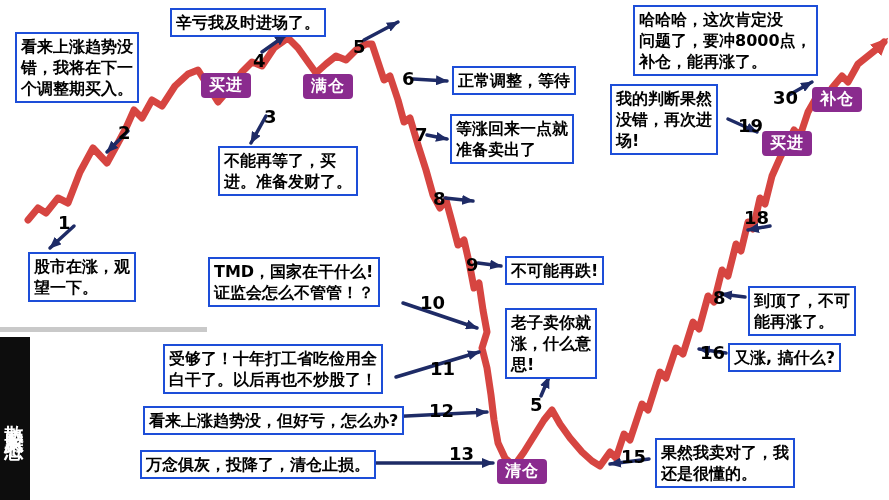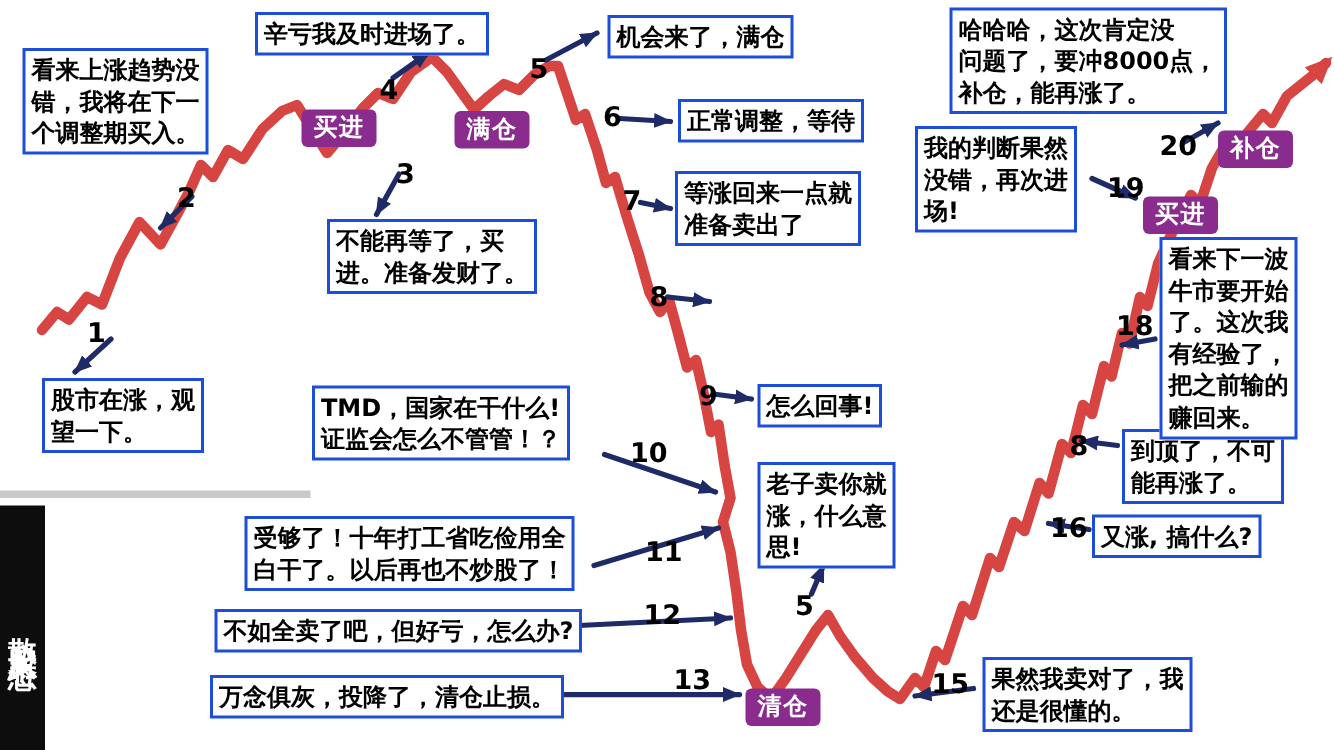--- a/index.html
+++ b/index.html
@@ -81,45 +81,38 @@
   <div class="badge" style="left:812px;top:87px">补仓</div>
 
   <div class="note" style="left:28px;top:252px">股市在涨，观
 望一下。</div>
   <div class="note" style="left:15px;top:32px">看来上涨趋势没
 错，我将在下一
 个调整期买入。</div>
   <div class="note" style="left:218px;top:146px">不能再等了，买
 进。准备发财了。</div>
   <div class="note" style="left:170px;top:8px">辛亏我及时进场了。</div>
-  <div class="note" style="left:405px;top:10px">机会来了，满仓</div>
   <div class="note" style="left:452px;top:66px">正常调整，等待</div>
   <div class="note" style="left:450px;top:114px">等涨回来一点就
 准备卖出了</div>
-  <div class="note" style="left:505px;top:256px">怎么回事!</div>
+  <div class="note" style="left:505px;top:256px">不可能再跌!</div>
   <div class="note" style="left:208px;top:257px">TMD，国家在干什么!
 证监会怎么不管管！？</div>
   <div class="note" style="left:163px;top:344px">受够了！十年打工省吃俭用全
 白干了。以后再也不炒股了！</div>
-  <div class="note" style="left:143px;top:406px">不如全卖了吧，但好亏，怎么办?</div>
+  <div class="note" style="left:143px;top:406px">看来上涨趋势没，但好亏，怎么办?</div>
   <div class="note" style="left:140px;top:450px">万念俱灰，投降了，清仓止损。</div>
   <div class="note" style="left:505px;top:308px">老子卖你就
 涨，什么意
 思!</div>
   <div class="note" style="left:655px;top:438px">果然我卖对了，我
 还是很懂的。</div>
   <div class="note" style="left:728px;top:343px">又涨, 搞什么?</div>
   <div class="note" style="left:748px;top:286px">到顶了，不可
 能再涨了。</div>
-  <div class="note" style="left:773px;top:158px">看来下一波
-牛市要开始
-了。这次我
-有经验了，
-把之前输的
-赚回来。</div>
   <div class="note" style="left:610px;top:84px">我的判断果然
 没错，再次进
 场!</div>
   <div class="note" style="left:633px;top:5px">哈哈哈，这次肯定没
 问题了，要冲8000点，
 补仓，能再涨了。</div>
 
   <div class="num" style="left:58px;top:212px">1</div>
   <div class="num" style="left:118px;top:122px">2</div>
   <div class="num" style="left:264px;top:106px">3</div>
@@ -132,15 +125,15 @@
   <div class="num" style="left:420px;top:292px">10</div>
   <div class="num" style="left:430px;top:358px">11</div>
   <div class="num" style="left:429px;top:400px">12</div>
   <div class="num" style="left:449px;top:443px">13</div>
   <div class="num" style="left:530px;top:394px">5</div>
   <div class="num" style="left:621px;top:446px">15</div>
   <div class="num" style="left:700px;top:342px">16</div>
   <div class="num" style="left:713px;top:287px">8</div>
   <div class="num" style="left:744px;top:207px">18</div>
   <div class="num" style="left:738px;top:115px">19</div>
-  <div class="num" style="left:773px;top:87px">20</div>
+  <div class="num" style="left:773px;top:87px">30</div>
 
 </div>
 
 </body></html>

